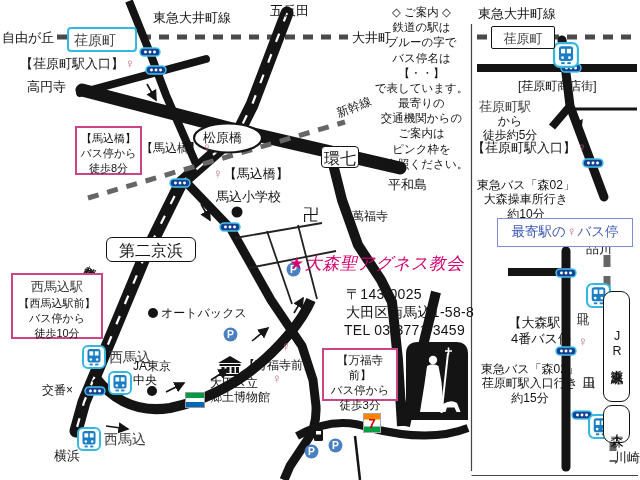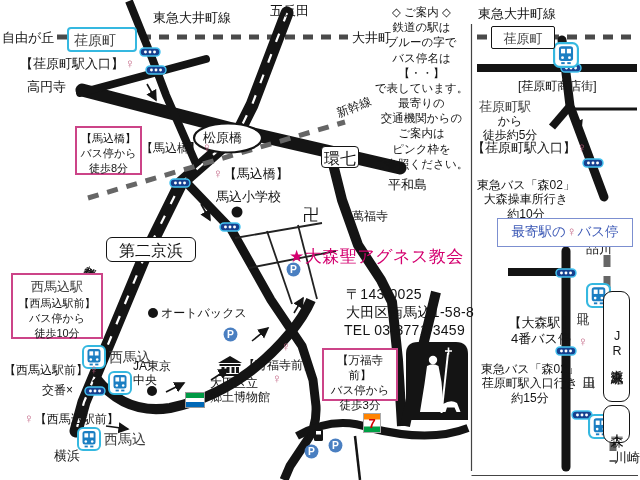--- a/index.html
+++ b/index.html
@@ -229,39 +229,33 @@
 郷土博物館</div>
 
 <span class="q lbl" style="left:280px;top:339px;">♀</span>
 <div class="lbl sm" style="left:243px;top:358px;">【万福寺前】</div>
 <span class="q lbl" style="left:271px;top:371px;">♀</span>
 
 <div class="pinkbox xs pre" style="left:322px;top:348px;width:76px;height:53px;font-size:11.5px;">【万福寺前】
 バス停から
 徒歩3分</div>
 
-<div class="lbl church" style="left:289px;top:247px;">★大森聖アグネス教会</div>
+<div class="lbl church" style="left:289px;top:254px;font-style:italic;">★大森聖アグネス教会</div>
 <div class="lbl addr" style="left:346px;top:286px;">〒143-0025</div>
 <div class="lbl addr" style="left:346px;top:304px;">大田区南馬込1-58-8</div>
 <div class="lbl addr" style="left:344px;top:322px;">TEL 03-3771-3459</div>
 
 <div class="pinkbox" style="left:11px;top:273px;width:92px;height:66px;">
   <div class="blue" style="font-size:13px;">西馬込駅</div>
   <div class="pre xs">【西馬込駅前】
 バス停から
 徒歩10分</div>
 </div>
 <div class="lbl blue" style="left:109px;top:349px;font-size:14px;">西馬込</div>
-<div class="lbl sm" style="left:4px;top:362px;">
-  <span>【西馬込駅前】</span><span class="q">♀</span>
-</div>
 <div class="lbl sm" style="left:42px;top:383px;">交番×</div>
-<div class="lbl sm" style="left:23px;top:411px;">
-  <span class="q">♀</span><span>【西馬込駅前】</span>
-</div>
 <div class="lbl blue" style="left:104px;top:431px;font-size:14px;">西馬込</div>
 <div class="lbl" style="left:54px;top:448px;">横浜</div>
 
 <div class="guide" style="left:372px;top:5px;width:99px;">◇ ご案内 ◇
 鉄道の駅は
 ブルーの字で
 バス停名は【・・】
 で表しています。
 最寄りの
 交通機関からの

